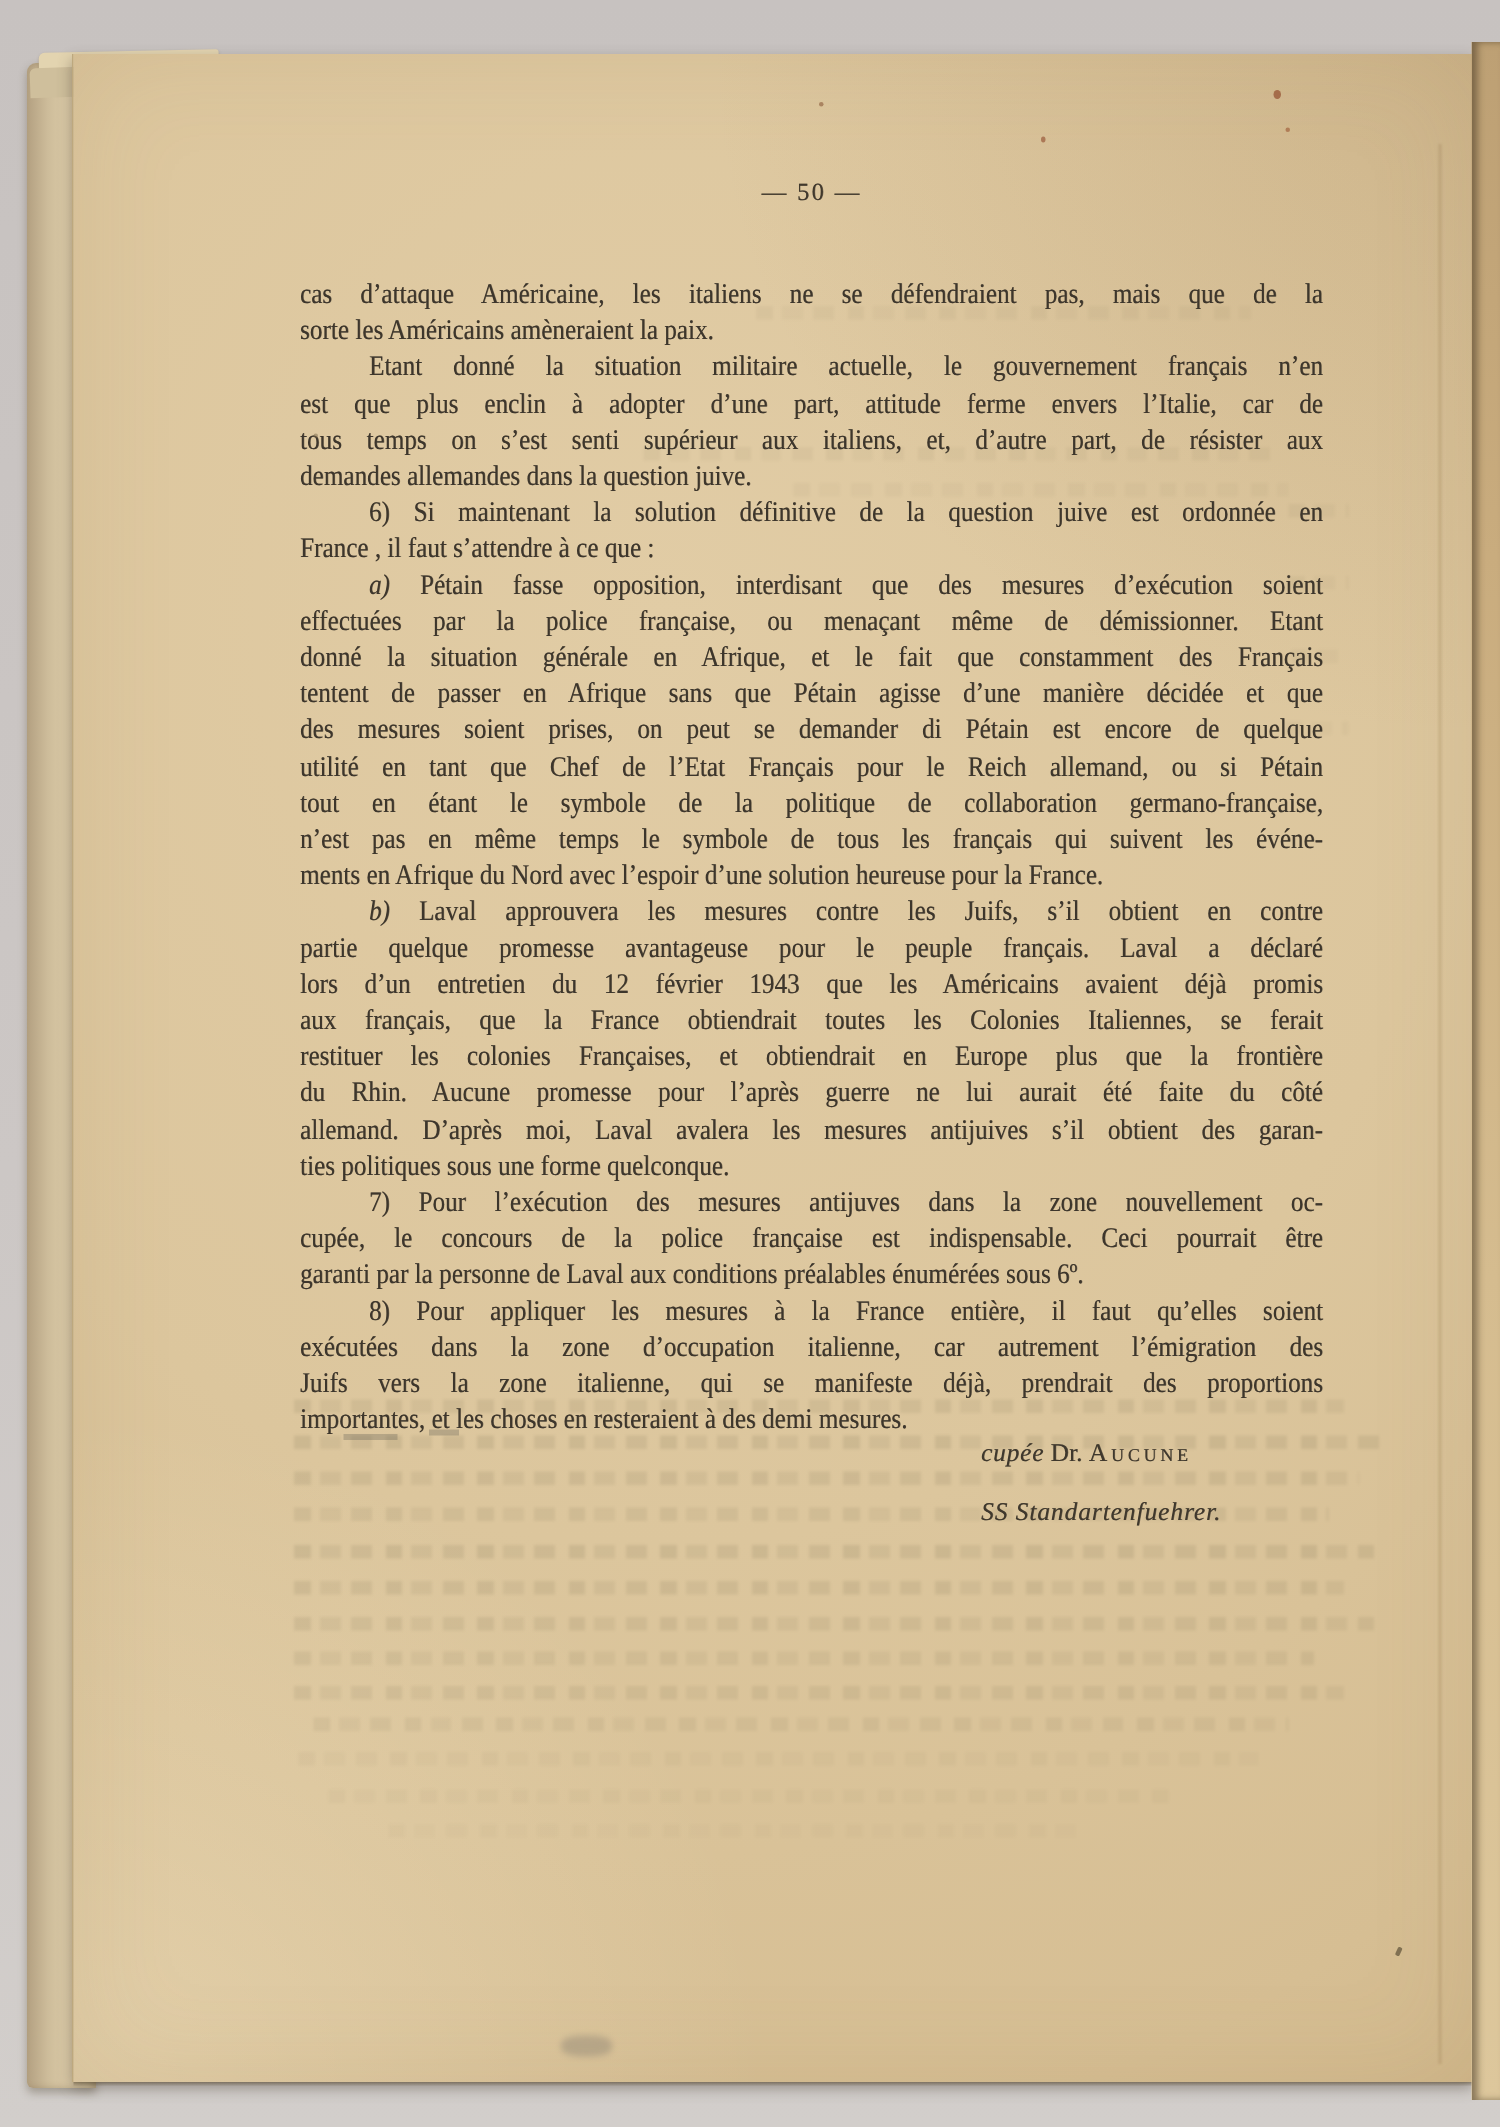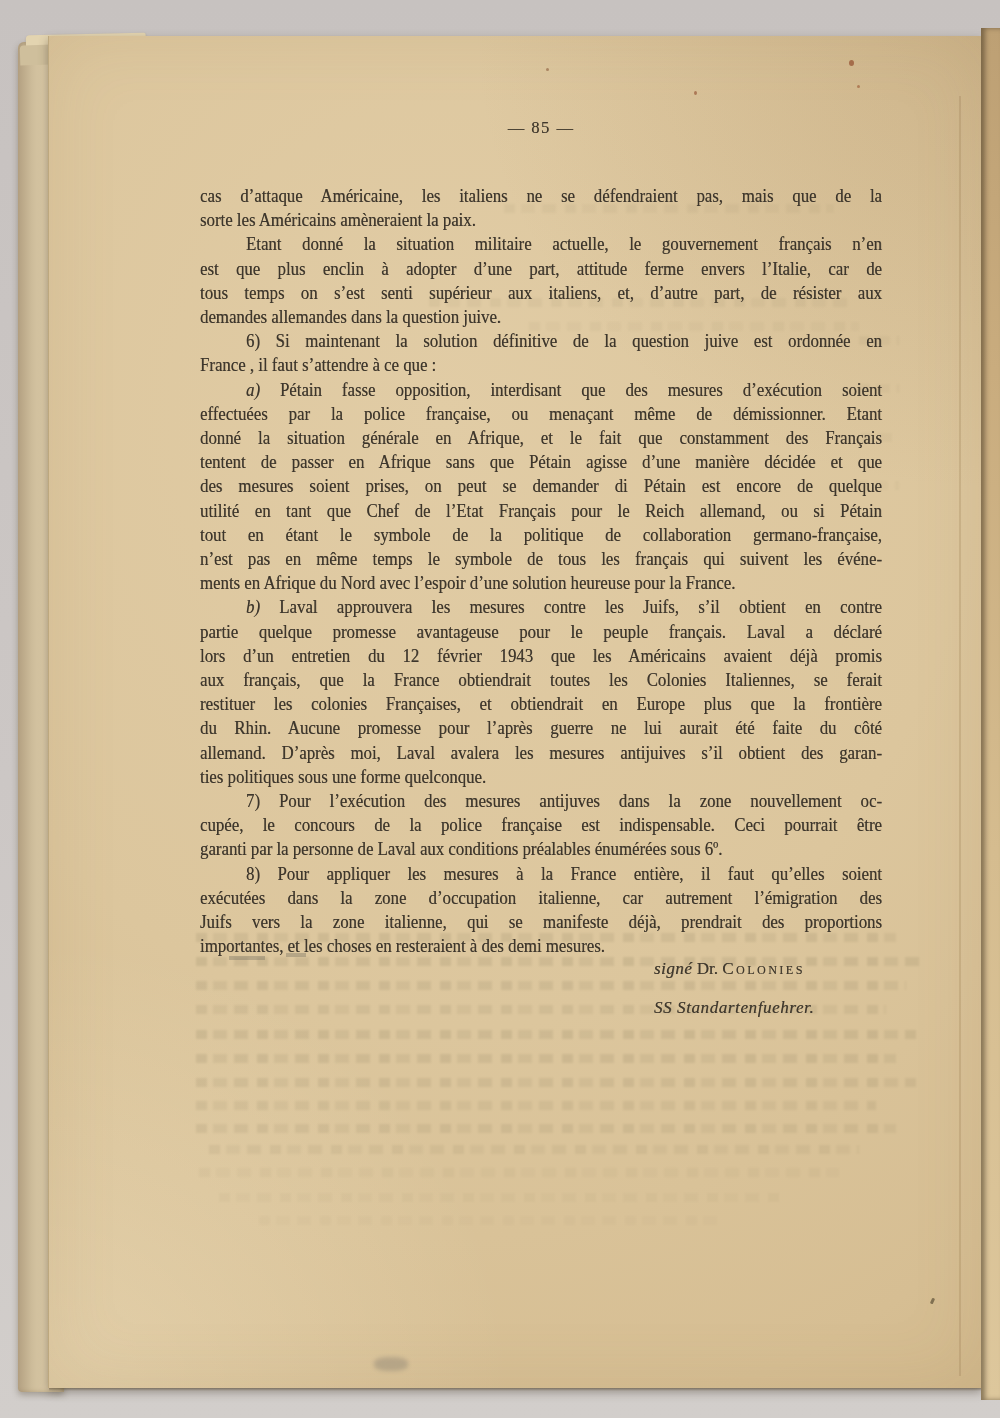--- a/index.html
+++ b/index.html
@@ -106,21 +106,21 @@
         <div class="ghost" style="left: 147px; top: 1018px; width: 700px; opacity: 0.15;"></div>
         <div class="ghost" style="left: 147px; top: 1042px; width: 720px; opacity: 0.14;"></div>
         <div class="ghost" style="left: 147px; top: 1065px; width: 680px; opacity: 0.12;"></div>
         <div class="ghost" style="left: 147px; top: 1088px; width: 700px; opacity: 0.13;"></div>
         <div class="ghost" style="left: 160px; top: 1109px; width: 650px; opacity: 0.1;"></div>
         <div class="ghost" style="left: 150px; top: 1132px; width: 640px; opacity: 0.06;"></div>
         <div class="ghost" style="left: 170px; top: 1157px; width: 560px; opacity: 0.05;"></div>
         <div class="ghost" style="left: 210px; top: 1180px; width: 460px; opacity: 0.04;"></div>
       </div>
 
-    <div class="page-num">— 85 —</div>
+    <div class="page-num">— 50 —</div>
 
     <div class="doc-body">
         <div class="line">cas d’attaque Américaine, les italiens ne se défendraient pas, mais que de la</div>
         <div class="line last">sorte les Américains amèneraient la paix.</div>
         <div class="line indent">Etant donné la situation militaire actuelle, le gouvernement français n’en</div>
         <div class="line">est que plus enclin à adopter d’une part, attitude ferme envers l’Italie, car de</div>
         <div class="line">tous temps on s’est senti supérieur aux italiens, et, d’autre part, de résister aux</div>
         <div class="line last">demandes allemandes dans la question juive.</div>
         <div class="line indent">6) Si maintenant la solution définitive de la question juive est ordonnée en</div>
         <div class="line last">France , il faut s’attendre à ce que :</div>
@@ -145,23 +145,23 @@
         <div class="line">cupée, le concours de la police française est indispensable. Ceci pourrait être</div>
         <div class="line last">garanti par la personne de Laval aux conditions préalables énumérées sous 6º.</div>
         <div class="line indent">8) Pour appliquer les mesures à la France entière, il faut qu’elles soient</div>
         <div class="line">exécutées dans la zone d’occupation italienne, car autrement l’émigration des</div>
         <div class="line">Juifs vers la zone italienne, qui se manifeste déjà, prendrait des proportions</div>
         <div class="line last">importantes, et les choses en resteraient à des demi mesures.</div>
       </div>
 
     <div class="sig">
       <div class="sig-line1">
-        <span class="sig-signed">signé</span>
+        <span class="sig-signed">cupée</span>
         <span>Dr.</span>
-        <span class="sig-name">Colonies</span>
+        <span class="sig-name">Aucune</span>
       </div>
       <div class="sig-line2">SS Standartenfuehrer.</div>
     </div>
 
     <div class="speck" style="left:800px;top:24px;width:5px;height:6px;background:#9a5a3a;opacity:.8;"></div>
     <div class="speck" style="left:808px;top:49px;width:3px;height:3px;background:#a2643f;opacity:.7;"></div>
     <div class="speck" style="left:645px;top:55px;width:3px;height:4px;background:#9a5a3a;opacity:.7;"></div>
     <div class="speck" style="left:497px;top:32px;width:3px;height:3px;background:#8a5a3a;opacity:.6;"></div>
     <div class="speck" style="left:882px;top:1262px;width:3px;height:6px;background:#5d5038;opacity:.7;border-radius:1px;transform:rotate(25deg);"></div>
     <div class="speck" style="left:160px;top:253px;width:3px;height:3px;background:#7c6a4c;opacity:.5;"></div>

